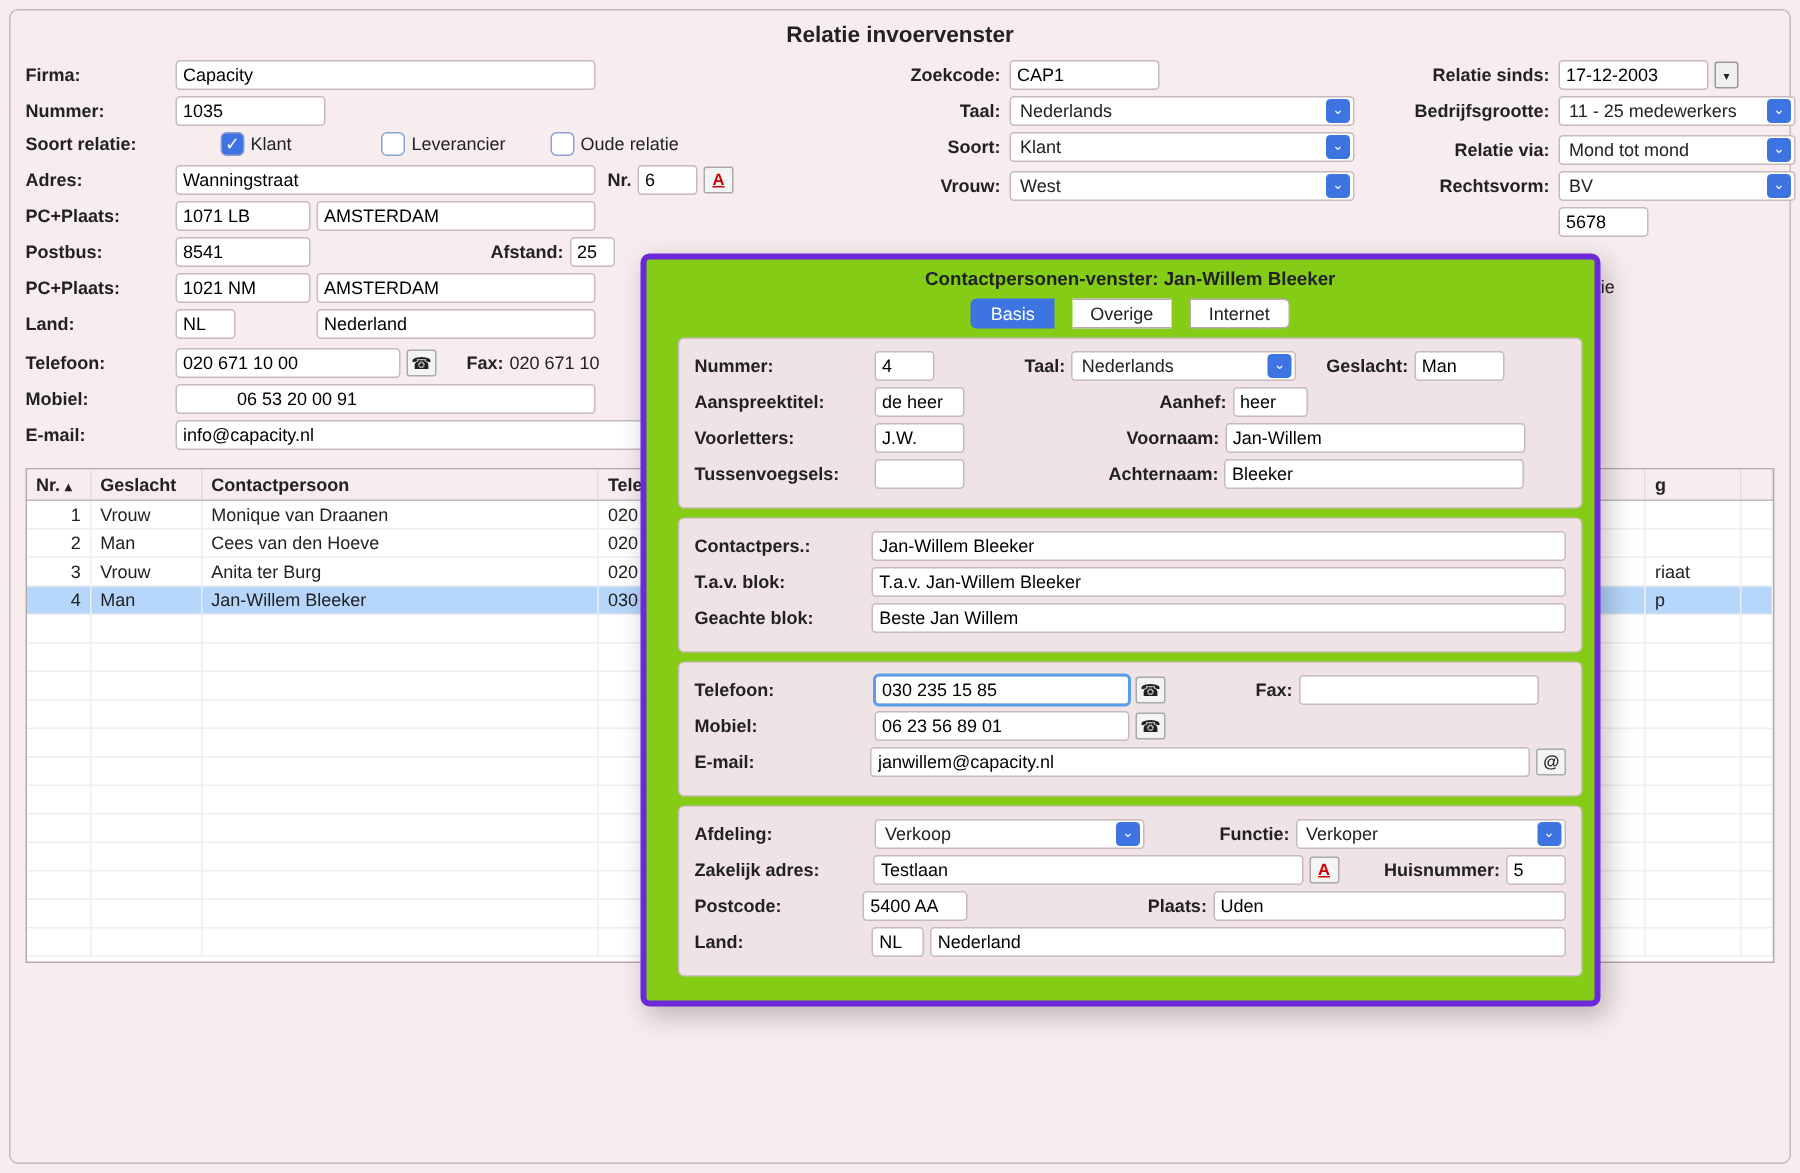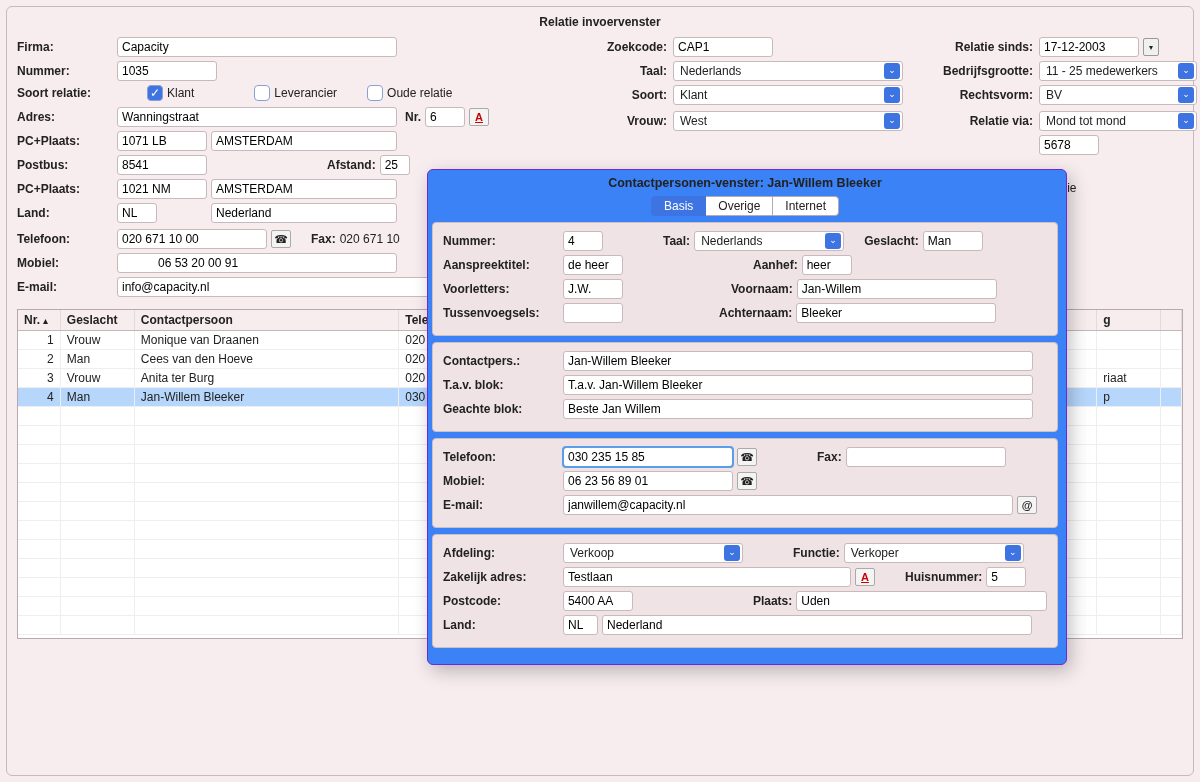--- a/index.html
+++ b/index.html
@@ -19,21 +19,21 @@
     border-radius: 6px;
     margin: 6px;
     background: #f7edef;
     padding: 8px 10px 10px 10px;
     width: 1188px;
     height: 770px;
     position: relative;
   }
   h1.title {
     margin: 0 0 8px 0;
-    font-size: 12px;
+    font-size: 15px;
     font-weight: bold;
     text-align: center;
   }
   .row { display: flex; align-items: center; margin-bottom: 4px; }
   .lbl { font-weight: bold; }
   input.txt, select.sel {
     font: inherit;
     padding: 2px 4px;
     border: 1px solid #c7b9bc;
     border-radius: 3px;
@@ -89,31 +89,31 @@
   table.grid td {
     padding: 2px 6px; border-right: 1px solid #eee; border-bottom: 1px solid #eee;
     height: 18px;
   }
   table.grid tr.selected td { background: #b6d6fb; }
   
   .modal {
     position: absolute;
     left: 420px; top: 162px;
     width: 640px;
-    background: #3b82f6;
-    border: 1px solid #6d28d9;
+    background: #84cc16;
+    border: 4px solid #6d28d9;
     border-radius: 6px;
     box-shadow: 4px 6px 18px rgba(0,0,0,0.25);
-    padding: 6px 8px 10px 4px;
+    padding: 6px 8px 10px 21px;
   }
   .modal h2 {
     margin: 0 0 6px 0; font-size: 12.5px; font-weight: bold; text-align: center;
   }
   .tabbar {
-    display: flex; justify-content: center; gap: 0; margin-bottom: 6px;
+    display: flex; justify-content: center; gap: 12px; margin-bottom: 6px;
   }
   .tab {
     padding: 2px 12px; border: 1px solid #b9a9ac; background: #fff;
     font-size: 12px;
   }
   .tab.first { border-radius: 4px 0 0 4px; }
   .tab.last { border-radius: 0 4px 4px 0; }
   .tab.mid { border-left: none; border-right: none; }
   .tab.active { background: #3e73e2; color: #fff; border-color: #3e73e2; }
   .panel {
@@ -228,31 +228,31 @@
         <input class="txt" style="width: 100px;" value="17-12-2003">
         <span class="btn-cal" style="margin-left:4px;"></span>
       </div>
       <div class="row">
         <span class="lbl" style="width:110px;text-align:right;margin-right:6px;">Bedrijfsgrootte:</span>
         <span class="dd" style="width:158px;">
           <span class="ddtext">11 - 25 medewerkers</span>
           <span class="chev"></span>
         </span>
       </div>
-      <div class="row">
-        <span class="lbl" style="width:110px;text-align:right;margin-right:6px;">Rechtsvorm:</span>
-        <span class="dd" style="width:158px;">
-          <span class="ddtext">BV</span>
-          <span class="chev"></span>
-        </span>
-      </div>
       <div class="row" style="margin-top:6px;">
         <span class="lbl" style="width:110px;text-align:right;margin-right:6px;">Relatie via:</span>
         <span class="dd" style="width:158px;">
           <span class="ddtext">Mond tot mond</span>
+          <span class="chev"></span>
+        </span>
+      </div>
+      <div class="row">
+        <span class="lbl" style="width:110px;text-align:right;margin-right:6px;">Rechtsvorm:</span>
+        <span class="dd" style="width:158px;">
+          <span class="ddtext">BV</span>
           <span class="chev"></span>
         </span>
       </div>
       <div class="row">
         <span style="width:116px;"></span>
         <input class="txt" style="width: 60px;" value="5678">
       </div>
       <div class="row" style="margin-top:26px;">
         <span style="width:116px;"></span>
         <span>•rmatie</span>

